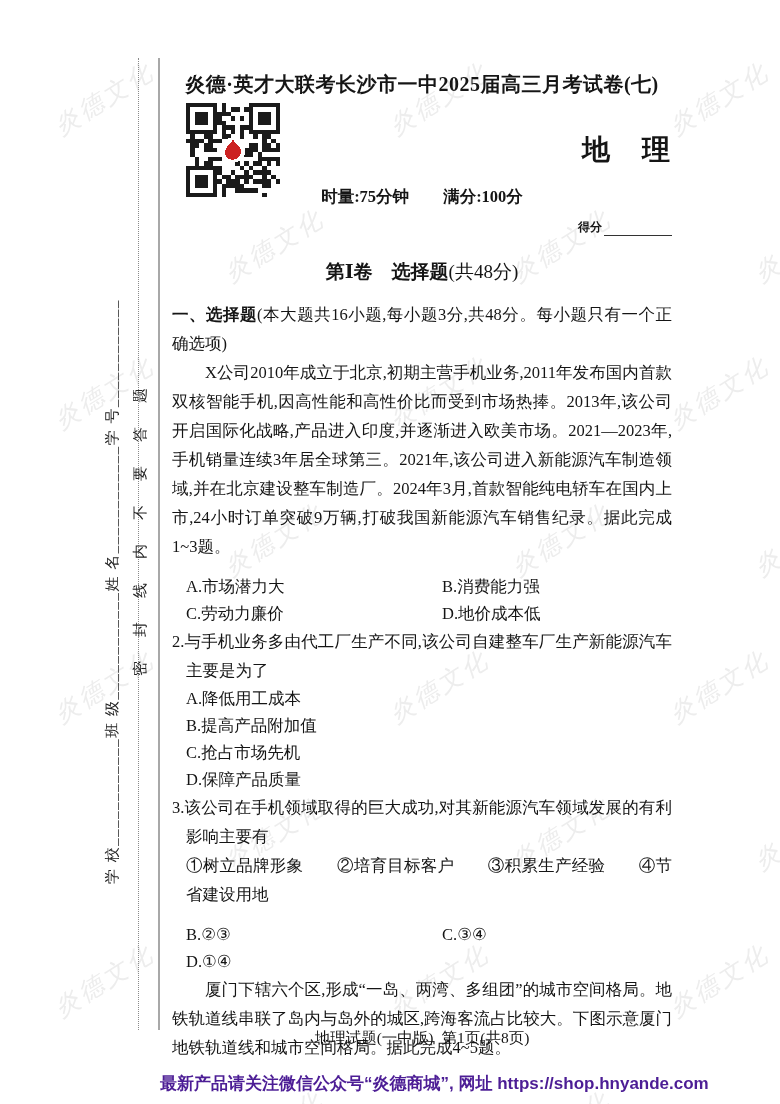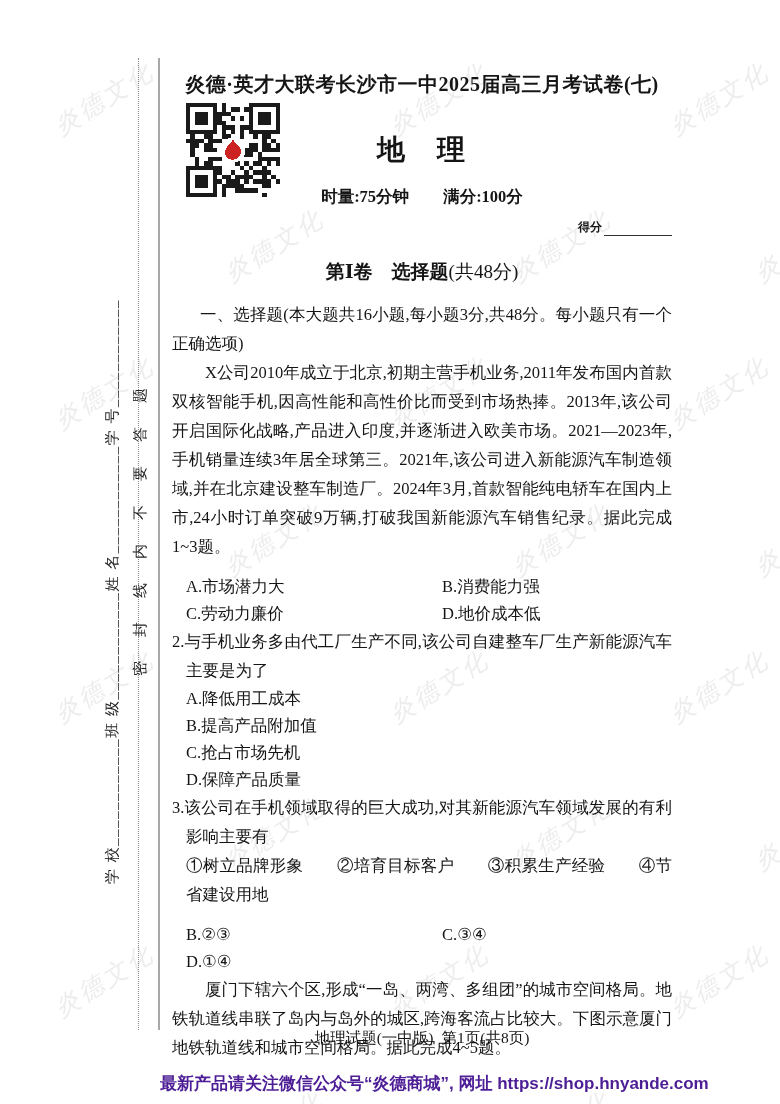--- a/index.html
+++ b/index.html
@@ -18,29 +18,29 @@
     font-size:15px;letter-spacing:1.5px;color:#222;white-space:nowrap;z-index:1;
   }
   .side-seal{
     position:absolute;left:131px;top:676px;width:340px;transform:rotate(-90deg);transform-origin:0 0;
     font-size:15px;letter-spacing:24px;color:#222;white-space:nowrap;z-index:1;
   }
   .content{position:absolute;left:172px;top:56px;width:500px;z-index:2;font-size:16.5px;}
   .exam-title{font-size:20px;font-weight:bold;text-align:center;line-height:32px;letter-spacing:.5px;margin:12px;}
   .qr{position:absolute;left:14px;top:47px;width:94px;height:94px;}
   .qr svg{width:94px;height:94px;display:block;}
-  .subject{ text-align:center;font-size:28px;font-weight:bold;margin-top:30px;line-height:40px;letter-spacing:2px;}
+  .subject{ text-align:right;font-size:28px;font-weight:bold;margin-top:30px;line-height:40px;letter-spacing:2px;}
   .meta{display:flex;justify-content:center;gap:34px;margin-top:16px;font-weight:bold;line-height:22px;}
   .score-row{display:flex;justify-content:flex-end;align-items:flex-end;margin-top:4px;height:24px;font-weight:bold;font-size:12px;}
   .score-line{display:inline-block;width:68px;height:18px;border-bottom:1.6px solid #333;margin-left:2px;}
   .section-head{text-align:center;margin-top:22px;font-size:19px;line-height:28px;}
   .section-head .b{font-weight:bold;}
   p{margin:0;}
   .intro{margin-top:14px;line-height:29px;text-align:justify;}
-  .intro .b{font-weight:normal;margin-left:28px;}
+  .intro .b{font-weight:bold;}
   .para{line-height:29px;text-align:justify;text-indent:2em;}
   .q{line-height:29px;text-align:justify;padding-left:14px;text-indent:-14px;}
   .sub{line-height:29px;padding-left:14px;text-align:justify;}
   .opt-line{line-height:27px;padding-left:14px;}
   .optgrid{display:grid;grid-template-columns:256px auto;line-height:27px;padding-left:14px;margin-top:12px;}
   .footer{position:absolute;left:172px;top:1028px;width:500px;display:flex;justify-content:center;gap:8px;font-size:15.5px;z-index:2;}
   .promo{
     position:absolute;left:160px;top:1072px;z-index:2;
     font-family:"Liberation Sans","DejaVu Sans",sans-serif;font-weight:bold;font-size:17px;color:#4c1d95;
   }

